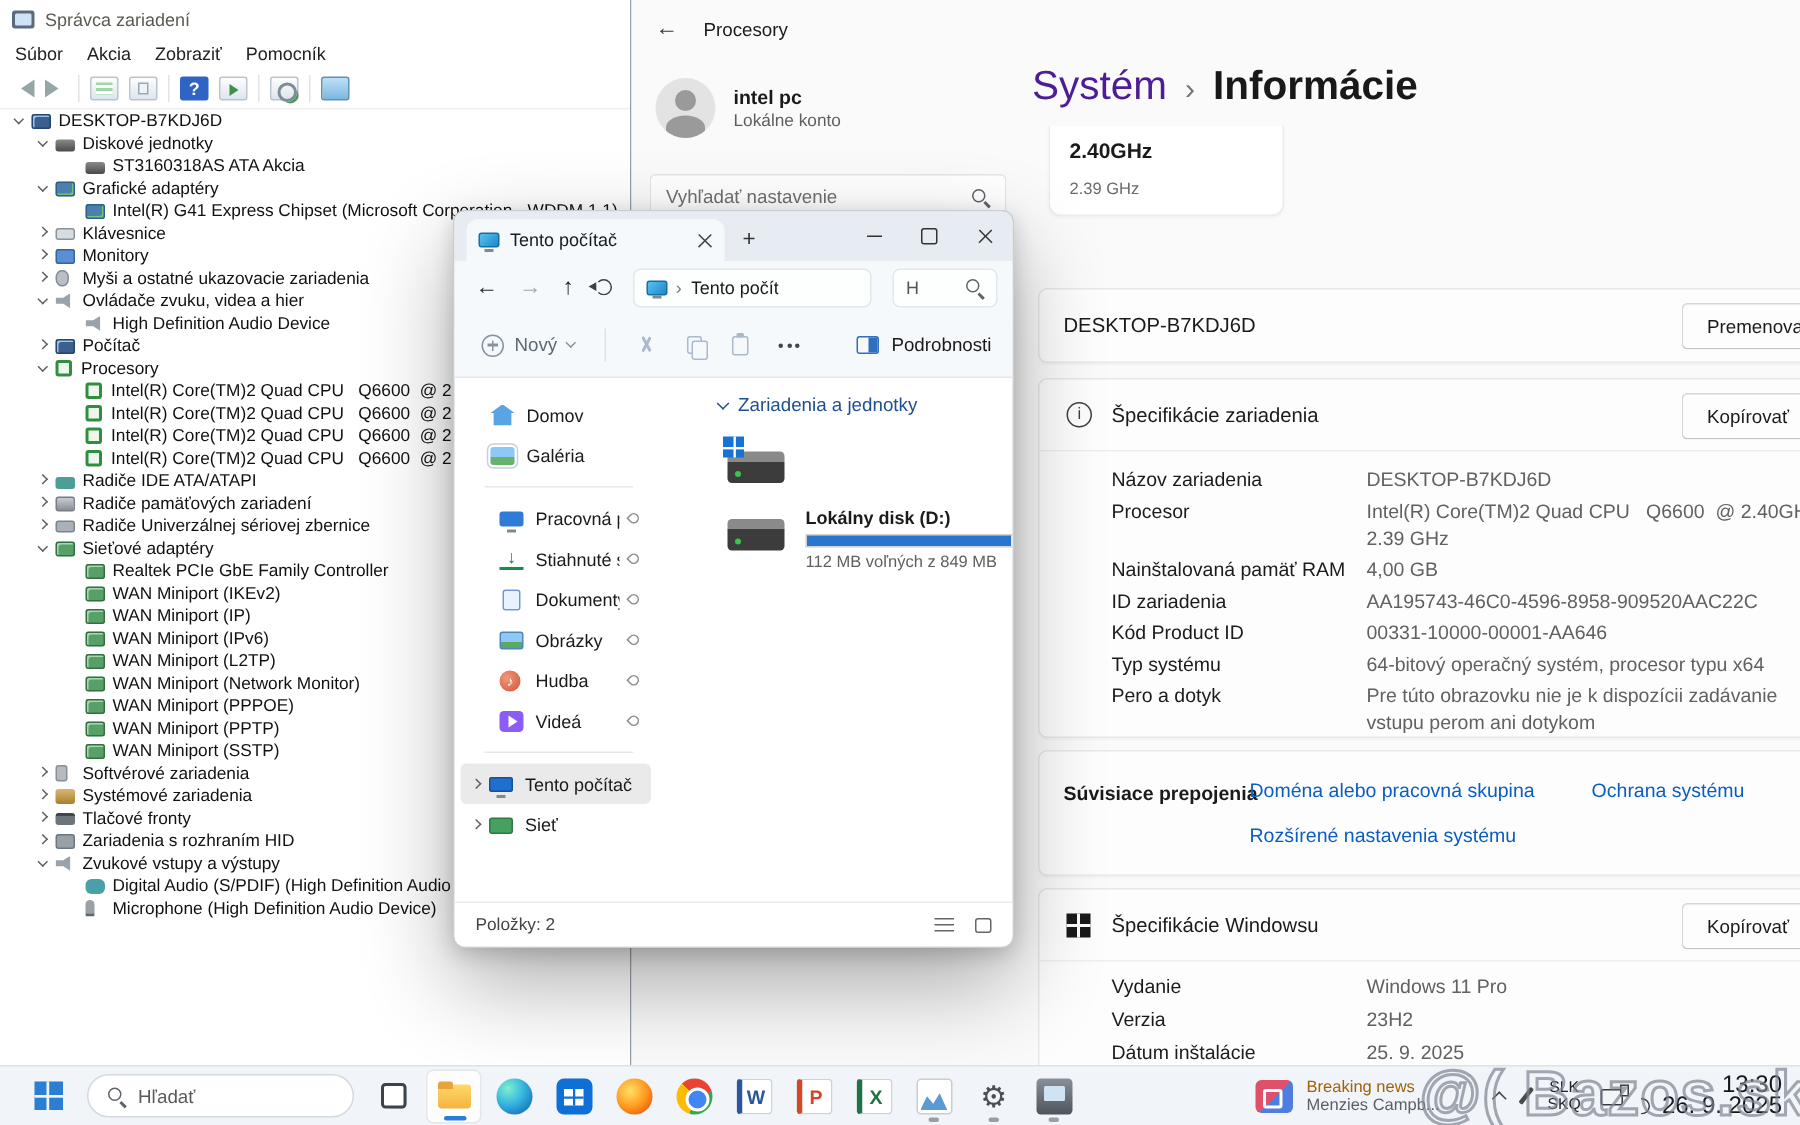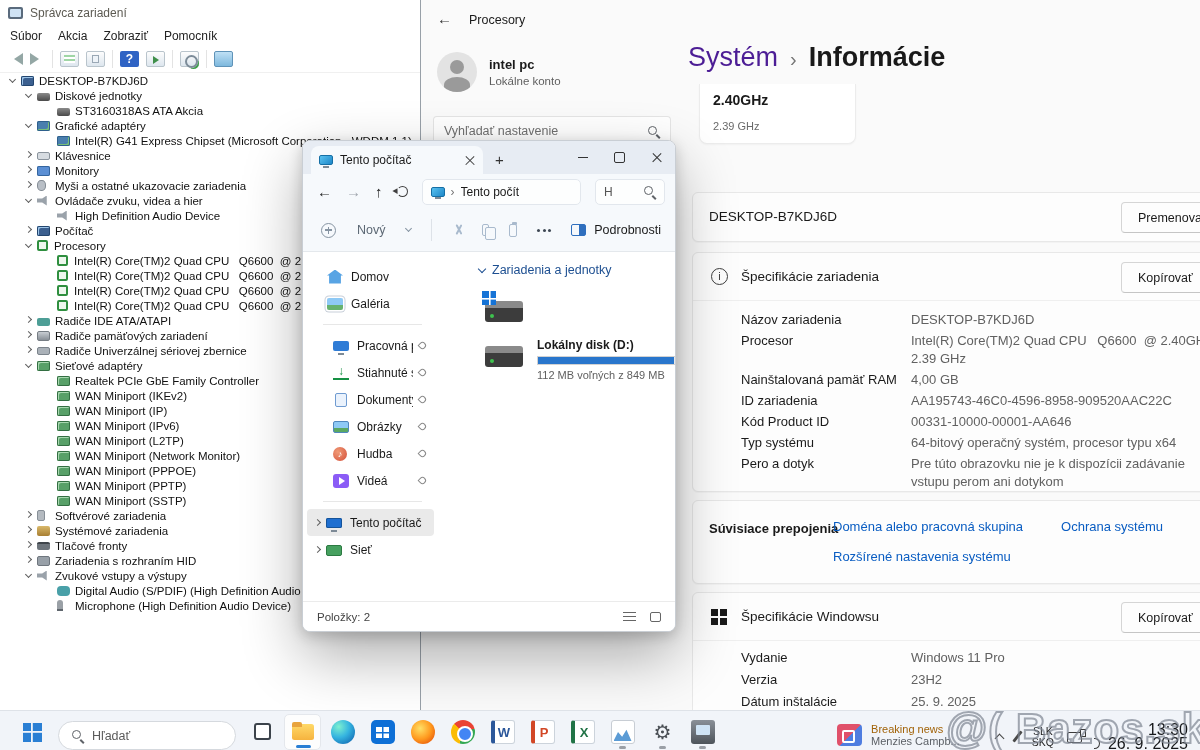--- a/index.html
+++ b/index.html
@@ -129,21 +129,21 @@
   .navg.dis { color:#a0a6ad; }
   .refr { width:11px; height:11px; border:1.6px solid #3f3f3f; border-radius:50%; border-left-color:transparent; position:relative; cursor:pointer; }
   .refr::after { content:""; position:absolute; left:-4px; top:-2px; border:3px solid transparent; border-bottom:5px solid #3f3f3f; transform:rotate(30deg); }
   .addr { flex:1; height:26px; background:#fdfefe; border:1px solid #e2e7ed; border-radius:5px; display:flex; align-items:center; padding:0 8px; gap:6px; cursor:text; }
   .addr-sep { color:#777; font-size:12px; }
   .addr-crumb { font-size:12px; color:#1a1a1a; white-space:nowrap; overflow:hidden; }
   .ex-search { width:70px; height:26px; background:#fdfefe; border:1px solid #e2e7ed; border-radius:5px; display:flex; align-items:center; justify-content:space-between; padding:0 8px; cursor:text; }
   .ex-search-text { font-size:12px; color:#555; }
 
   .ex-toolbar { height:43px; background:#f6f9fc; border-bottom:1px solid #e4e8ec; display:flex; align-items:center; padding:0 14px 0 18px; gap:20px; }
-  .tnew { display:flex; align-items:center; gap:21px; cursor:pointer; }
+  .tnew { display:flex; align-items:center; gap:7px; cursor:pointer; }
   .plusc { width:15px; height:15px; border:1.4px solid #8593a1; border-radius:50%; position:relative; }
   .plusc::before { content:""; position:absolute; left:3px; top:5.8px; width:7px; height:1.4px; background:#8593a1; }
   .plusc::after { content:""; position:absolute; left:5.8px; top:3px; width:1.4px; height:7px; background:#8593a1; }
   .tnew-label { font-size:12.5px; color:#5c6874; }
   .caret { width:5px; height:5px; border-right:1.3px solid #8593a1; border-bottom:1.3px solid #8593a1; transform:rotate(45deg); margin-top:-3px; }
   .tsep { width:1px; height:22px; background:#dde2e8; }
   .cutic { position:relative; width:14px; height:14px; cursor:pointer; }
   .cutic::before,.cutic::after { content:""; position:absolute; top:1px; left:6px; width:1.6px; height:11px; background:#a9bacd; border-radius:1px; }
   .cutic::before { transform:rotate(28deg); } .cutic::after { transform:rotate(-28deg); }
   .copyic { width:10px; height:12px; border:1.5px solid #a9bacd; border-radius:2px; position:relative; cursor:pointer; }
@@ -200,21 +200,21 @@
   .drive-cap { font-size:11px; color:#5f5f5f; margin-top:4px; }
 
   .ex-status { position:absolute; left:0; right:0; bottom:0; height:30px; border-top:1px solid #ebebeb; background:#fff; display:flex; align-items:center; padding:0 14px; }
   .status-text { font-size:11.5px; color:#444; }
   .viewicons { margin-left:auto; display:flex; gap:14px; align-items:center; }
   .vlist { width:13px; height:9px; border-top:1.6px solid #666; border-bottom:1.6px solid #666; position:relative; cursor:pointer; }
   .vlist::after { content:""; position:absolute; left:0; right:0; top:2.6px; height:1.6px; background:#666; }
   .vbox { width:11px; height:10px; border:1.6px solid #666; border-radius:2px; cursor:pointer; }
 
   
-  #taskbar { position:absolute; left:0; top:710px; width:1200px; height:40px; background:#f1f4f9; border-top:1px solid #dee2e8; z-index:10; display:flex; align-items:flex-end; }
+  #taskbar { position:absolute; left:0; top:710px; width:1200px; height:40px; background:#f1f4f9; border-top:1px solid #dee2e8; z-index:10; display:flex; align-items:center; }
   .tb-start { margin-left:14px; width:36px; height:36px; display:flex; align-items:center; justify-content:center; border-radius:4px; cursor:pointer; }
   .winlogo { width:19px; height:19px; background:linear-gradient(#f1f4f9,#f1f4f9) 8.7px 0/1.8px 19px no-repeat, linear-gradient(#f1f4f9,#f1f4f9) 0 8.7px/19px 1.8px no-repeat, #2a7fd4; }
   .tb-search { margin-left:8px; width:178px; height:29px; background:#fff; border:1px solid #d5d9de; border-radius:15px; display:flex; align-items:center; padding:0 12px; gap:8px; cursor:text; }
   .tb-search-text { font-size:12.5px; color:#5a5a5a; }
   .tb-apps { display:flex; margin-left:8px; gap:3px; }
   .tb-item { width:37px; height:36px; margin-top:1px; border-radius:5px; display:flex; align-items:center; justify-content:center; position:relative; cursor:pointer; }
   .tb-item.active { background:#fdfdfd; border:1px solid #e4e7ec; }
   .tb-item.active::after { content:""; position:absolute; bottom:1px; left:11px; width:15px; height:3px; border-radius:2px; background:#2a7fd4; }
   .tb-item.run::after { content:""; position:absolute; bottom:1px; left:15px; width:7px; height:3px; border-radius:2px; background:#9a9fa6; }
   .tbi { width:24px; height:24px; position:relative; }

